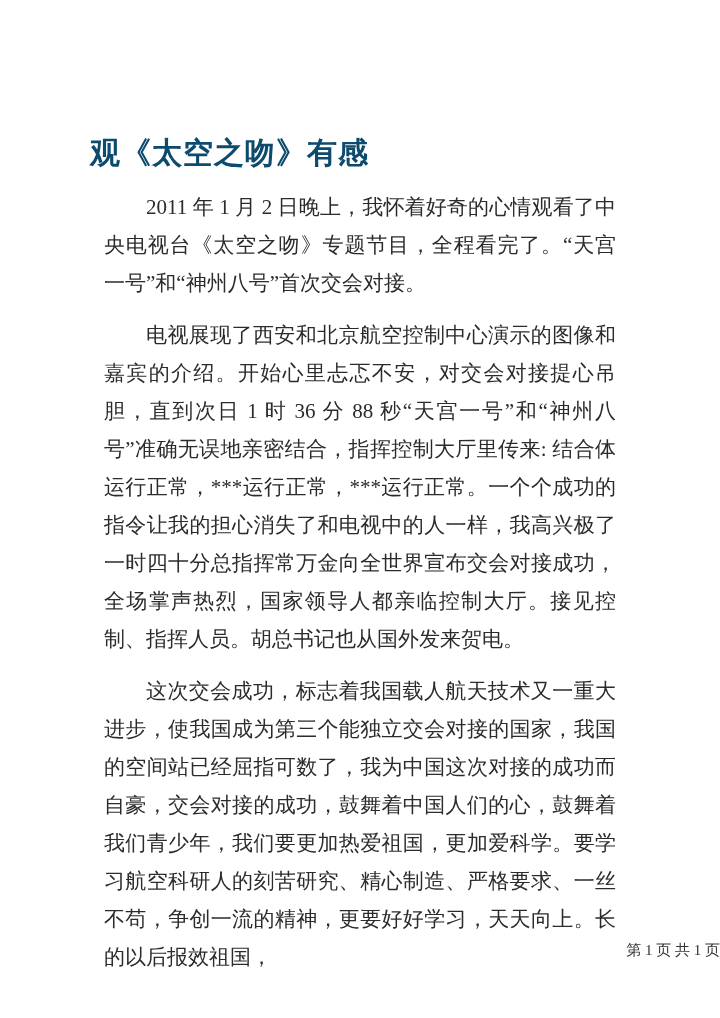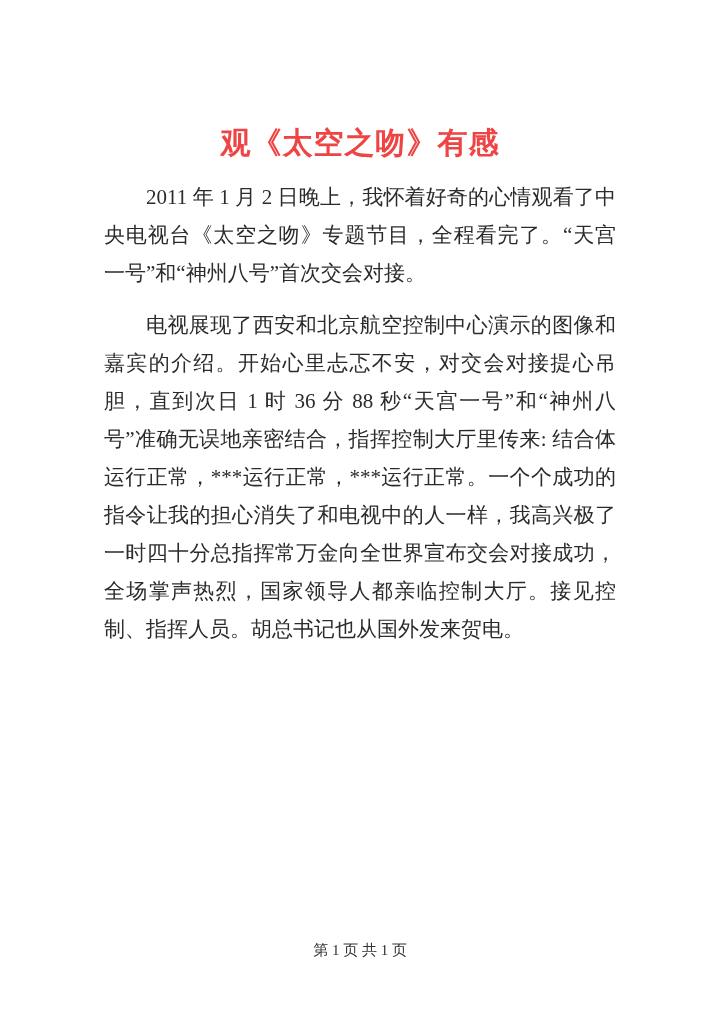--- a/index.html
+++ b/index.html
@@ -16,52 +16,53 @@
     font-family: "Liberation Serif", "DejaVu Serif", serif;
     color: #262626;
   }
   .content {
     position: absolute;
     left: 90px;
     right: 90px;
     top: 122px;
   }
   .doc-title {
-    margin: 0 0 10px 0;
+    margin: 10px 0 10px 0;
     font-size: 30px;
     line-height: 42px;
     font-weight: bold;
-    text-align: center;
-    color: #ef4444;
+    text-align: left;
+    color: #0c4a6e;
     letter-spacing: 1px;
   }
   .para {
     margin: 14px;
     font-size: 21px;
     line-height: 38px;
     text-align: justify;
     text-justify: inter-ideograph;
     text-indent: 2em;
     color: #2b2b2b;
     word-break: break-all;
   }
   .page-footer {
     position: absolute;
     left: 0;
     right: 0;
     bottom: 58px;
-    text-align: center;
+    text-align: right;
     font-size: 15px;
     line-height: 20px;
     color: #333333;
   }
 </style>
 </head>
 <body>
 
 <div class="page">
   <div class="content">
     <h1 class="doc-title">观《太空之吻》有感</h1>
     <p class="para">2011 年 1 月 2 日晚上，我怀着好奇的心情观看了中央电视台《太空之吻》专题节目，全程看完了。“天宫一号”和“神州八号”首次交会对接。</p>
     <p class="para">电视展现了西安和北京航空控制中心演示的图像和嘉宾的介绍。开始心里忐忑不安，对交会对接提心吊胆，直到次日 1 时 36 分 88 秒“天宫一号”和“神州八号”准确无误地亲密结合，指挥控制大厅里传来: 结合体运行正常，***运行正常，***运行正常。一个个成功的指令让我的担心消失了和电视中的人一样，我高兴极了一时四十分总指挥常万金向全世界宣布交会对接成功，全场掌声热烈，国家领导人都亲临控制大厅。接见控制、指挥人员。胡总书记也从国外发来贺电。</p>
+    <p class="para">这次交会成功，标志着我国载人航天技术又一重大进步，使我国成为第三个能独立交会对接的国家，我国的空间站已经屈指可数了，我为中国这次对接的成功而自豪，交会对接的成功，鼓舞着中国人们的心，鼓舞着我们青少年，我们要更加热爱祖国，更加爱科学。要学习航空科研人的刻苦研究、精心制造、严格要求、一丝不苟，争创一流的精神，更要好好学习，天天向上。长的以后报效祖国，</p>
   </div>
   <div class="page-footer">第 1 页 共 1 页</div>
 </div>
 
 </body></html>

